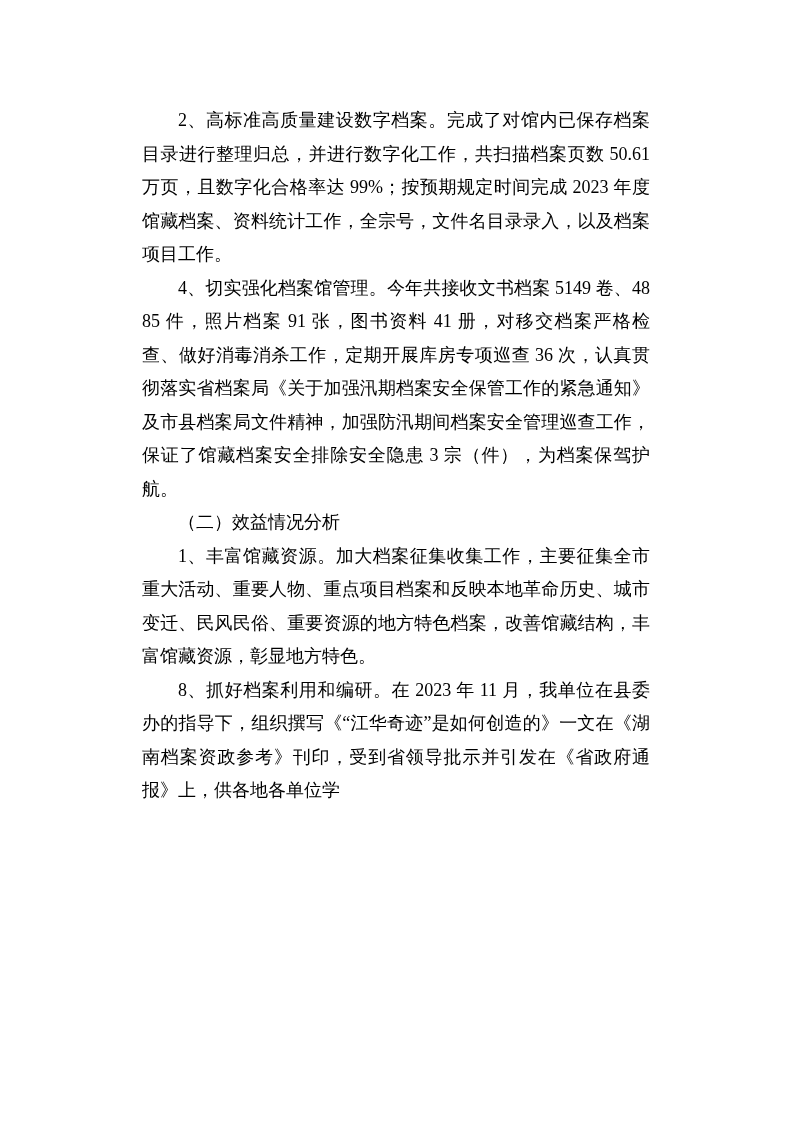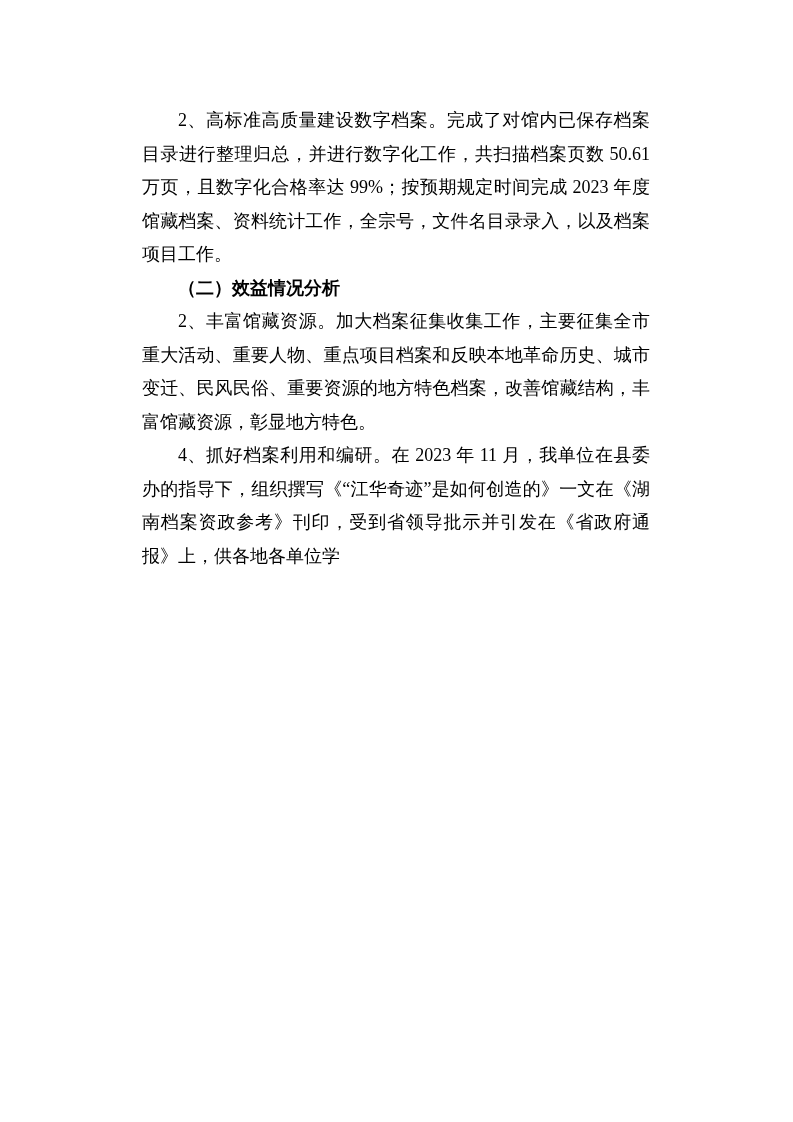--- a/index.html
+++ b/index.html
@@ -23,24 +23,25 @@
     text-align: justify;
     text-justify: inter-ideograph;
   }
   .para {
     margin: 0;
     padding: 0;
     text-indent: 2em;
     word-break: break-all;
   }
   .section-heading {
-    font-weight: bold; 
+    font-weight: normal; 
   }
 </style>
 </head>
 <body>
 
 <div class="page">
   <p class="para">2、高标准高质量建设数字档案。完成了对馆内已保存档案目录进行整理归总，并进行数字化工作，共扫描档案页数 50.61 万页，且数字化合格率达 99%；按预期规定时间完成 2023 年度馆藏档案、资料统计工作，全宗号，文件名目录录入，以及档案项目工作。</p>
+  <p class="para">4、切实强化档案馆管理。今年共接收文书档案 5149 卷、4885 件，照片档案 91 张，图书资料 41 册，对移交档案严格检查、做好消毒消杀工作，定期开展库房专项巡查 36 次，认真贯彻落实省档案局《关于加强汛期档案安全保管工作的紧急通知》及市县档案局文件精神，加强防汛期间档案安全管理巡查工作，保证了馆藏档案安全排除安全隐患 3 宗（件），为档案保驾护航。</p>
   <p class="para section-heading">（二）效益情况分析</p>
-  <p class="para">2、丰富馆藏资源。加大档案征集收集工作，主要征集全市重大活动、重要人物、重点项目档案和反映本地革命历史、城市变迁、民风民俗、重要资源的地方特色档案，改善馆藏结构，丰富馆藏资源，彰显地方特色。</p>
-  <p class="para">4、抓好档案利用和编研。在 2023 年 11 月，我单位在县委办的指导下，组织撰写《“江华奇迹”是如何创造的》一文在《湖南档案资政参考》刊印，受到省领导批示并引发在《省政府通报》上，供各地各单位学</p>
+  <p class="para">1、丰富馆藏资源。加大档案征集收集工作，主要征集全市重大活动、重要人物、重点项目档案和反映本地革命历史、城市变迁、民风民俗、重要资源的地方特色档案，改善馆藏结构，丰富馆藏资源，彰显地方特色。</p>
+  <p class="para">8、抓好档案利用和编研。在 2023 年 11 月，我单位在县委办的指导下，组织撰写《“江华奇迹”是如何创造的》一文在《湖南档案资政参考》刊印，受到省领导批示并引发在《省政府通报》上，供各地各单位学</p>
 </div>
 
 </body></html>

